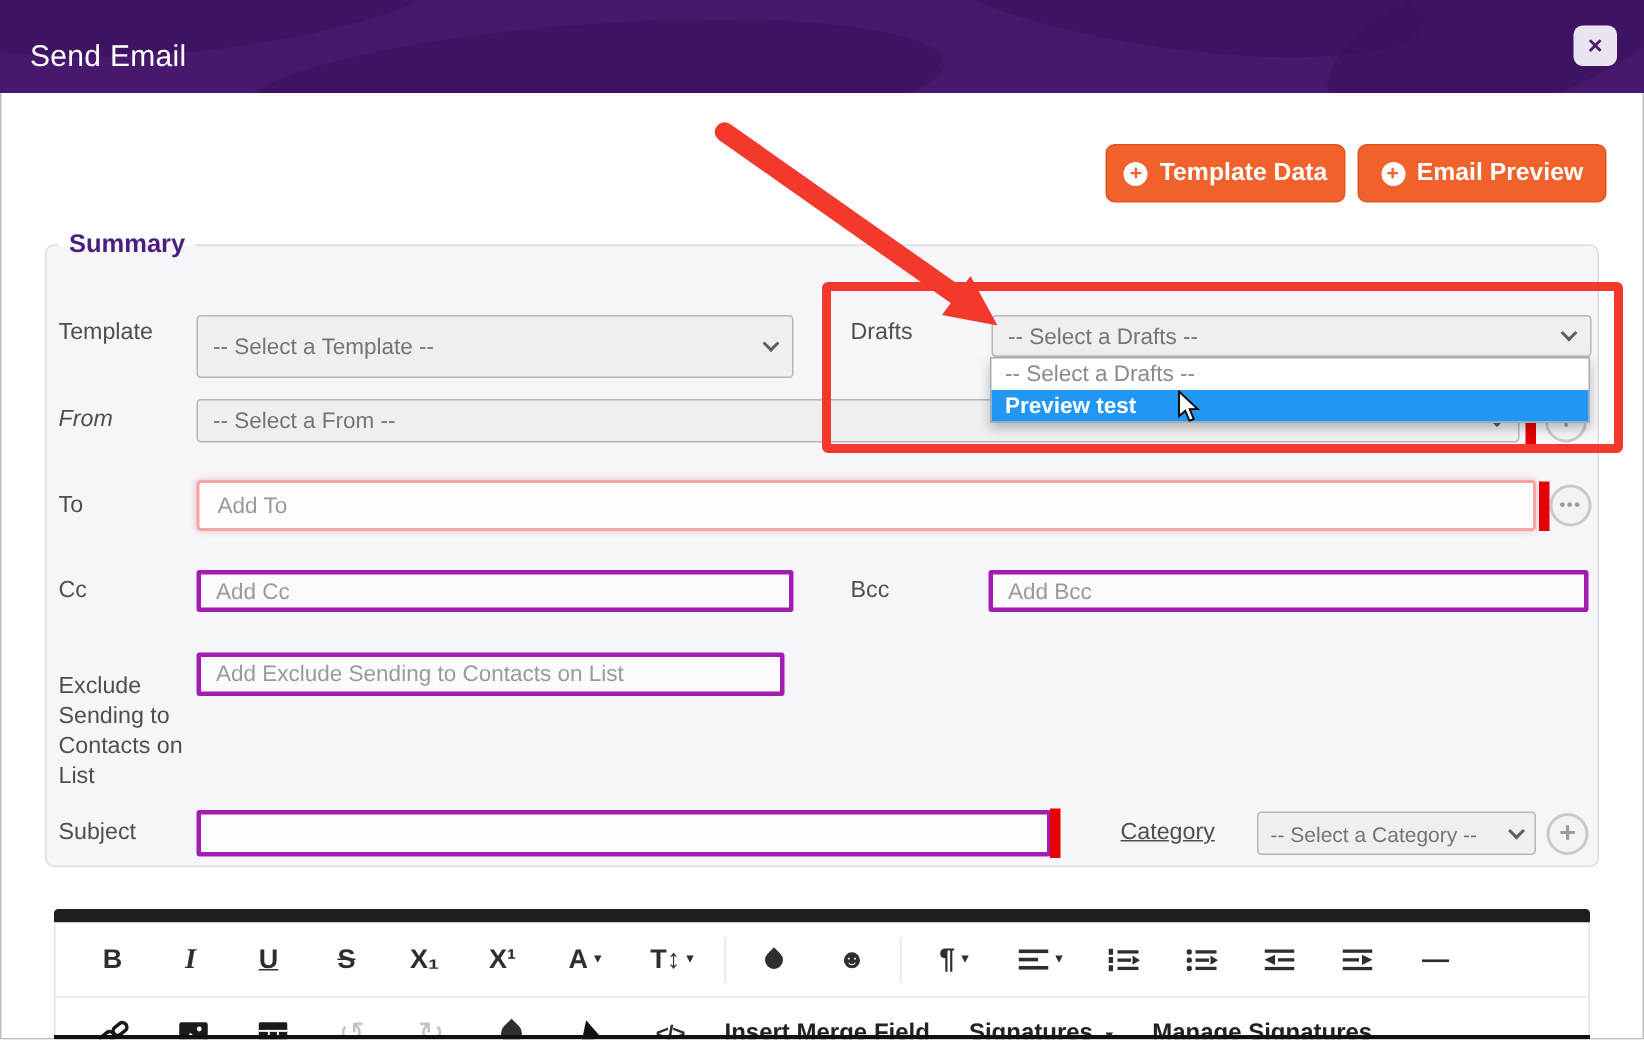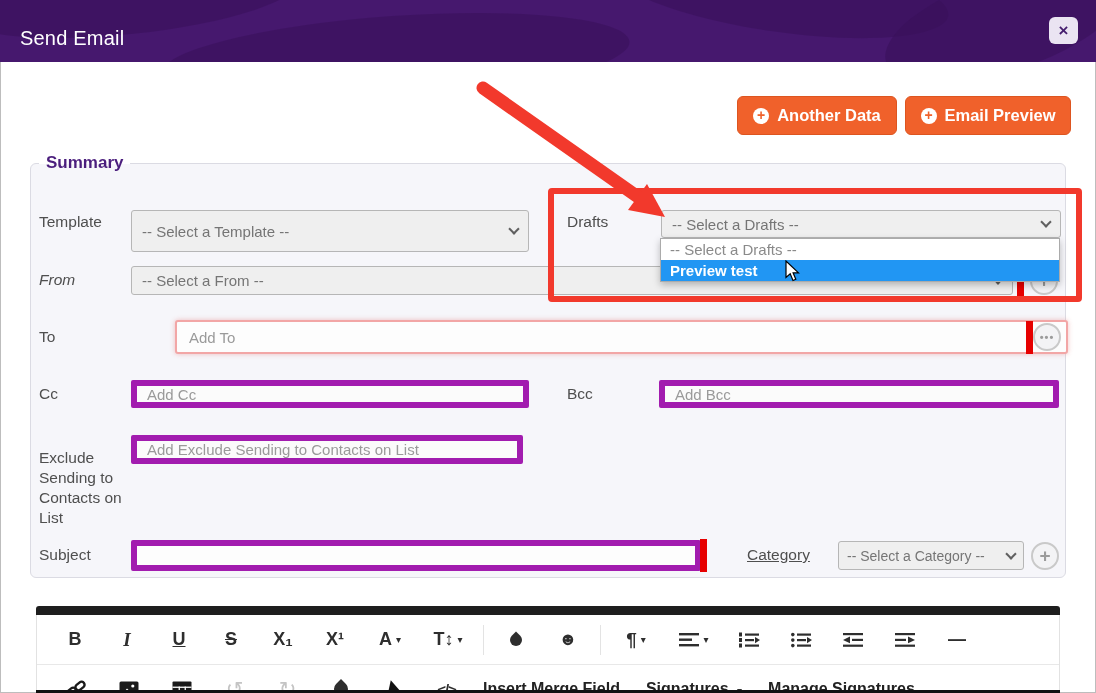--- a/index.html
+++ b/index.html
@@ -34,21 +34,21 @@
   .summary-box { position: absolute; left: 30px; top: 163px; width: 1036px; height: 415px;
                  border: 1px solid #DBDBE3; border-radius: 6px; background: #F6F6FA; }
   .summary-legend { position: absolute; left: 8px; top: -11px; padding: 0 7px; font-size: 17px; font-weight: 700;
                     color: #4B1E7D; background: linear-gradient(#ffffff 55%, #F6F6FA 45%); }
   .f-label { position: absolute; color: #4F4F4F; font-size: 15.5px; }
   .f-select { position: absolute; background: #EFEFEF; border: 1px solid #B6B6B6; border-radius: 3px;
               display: flex; align-items: center; justify-content: space-between; padding: 0 10px;
               color: #757575; font-size: 15px; cursor: pointer; }
   .chev { width: 8px; height: 8px; border-right: 2px solid #5F5F5F; border-bottom: 2px solid #5F5F5F;
           transform: rotate(45deg); margin-top: -4px; flex: 0 0 auto; }
-  .f-input { position: absolute; background: #FBFBFB; border: 6px solid #a21caf; border-radius: 2px;
+  .f-input { position: absolute; background: #FBFBFB; border: 3px solid #a21caf; border-radius: 2px;
              font-size: 15px; color: #333; padding: 0 10px; font-family: "Liberation Sans", "DejaVu Sans", sans-serif; }
   .f-input::placeholder { color: #9A9A9A; opacity: 1; }
   .to-input { background: #FDFDFD; border: 2px solid #F2A6A6; border-radius: 3px;
               box-shadow: 0 0 5px rgba(229,115,115,.45); padding: 0 12px; }
   .req-bar { position: absolute; background: #E60000; z-index: 2; }
   .circle-btn { position: absolute; width: 28px; height: 28px; border-radius: 50%; background: #F3F3F5;
                 border: 2px solid #C9C9C9; color: #9B9B9B; display: flex; align-items: center;
                 justify-content: center; cursor: pointer; }
   .circle-plus { font-size: 19px; font-weight: 700; line-height: 1; padding-bottom: 2px; }
   .circle-dots { font-size: 11px; letter-spacing: 1px; font-weight: 700; }
@@ -102,21 +102,21 @@
     <div class="blob b1"></div>
     <div class="blob b2"></div>
     <div class="blob b3"></div>
     <div class="blob b4"></div>
     <div class="modal-title">Send Email</div>
     <div class="close-btn">×</div>
   </div>
 
   <div class="action-btn btn-preview">
     <span class="plus-bubble">+</span>
-    <span>Another Data</span>
+    <span>Template Data</span>
   </div>
   <div class="action-btn btn-send">
     <span class="plus-bubble">+</span>
     <span>Email Preview</span>
   </div>
 
   <div class="summary-box">
     <span class="summary-legend">Summary</span>
 
     <div class="f-label" style="left:8px; top:49px;">Template</div>
@@ -135,21 +135,21 @@
     <div class="f-select" style="left:100px; top:102px; width:882px; height:29px;">
       <span>-- Select a From --</span>
       <span class="chev"></span>
     </div>
     <div class="req-bar" style="left:986px; top:101px; width:7px; height:31px;"></div>
     <div class="circle-btn" style="left:999px; top:103px;">
       <span class="circle-plus">+</span>
     </div>
 
     <div class="f-label" style="left:8px; top:164px;">To</div>
-    <input class="f-input to-input" style="left: 100px; top: 156px; width: 893px; height: 34px; margin-left: 44px;" placeholder="Add To">
+    <input class="f-input to-input" style="left: 100px; top: 156px; width: 893px; height: 34px;" placeholder="Add To">
     <div class="req-bar" style="left:995px; top:157px; width:7px; height:33px;"></div>
     <div class="circle-btn" style="left:1002px; top:159px;">
       <span class="circle-dots">•••</span>
     </div>
 
     <div class="f-label" style="left:8px; top:221px;">Cc</div>
     <input class="f-input" style="left: 100px; top: 216px; width: 398px; height: 28px;" placeholder="Add Cc">
     <div class="f-label" style="left:536px; top:221px;">Bcc</div>
     <input class="f-input" style="left: 628px; top: 216px; width: 400px; height: 28px;" placeholder="Add Bcc">
 

